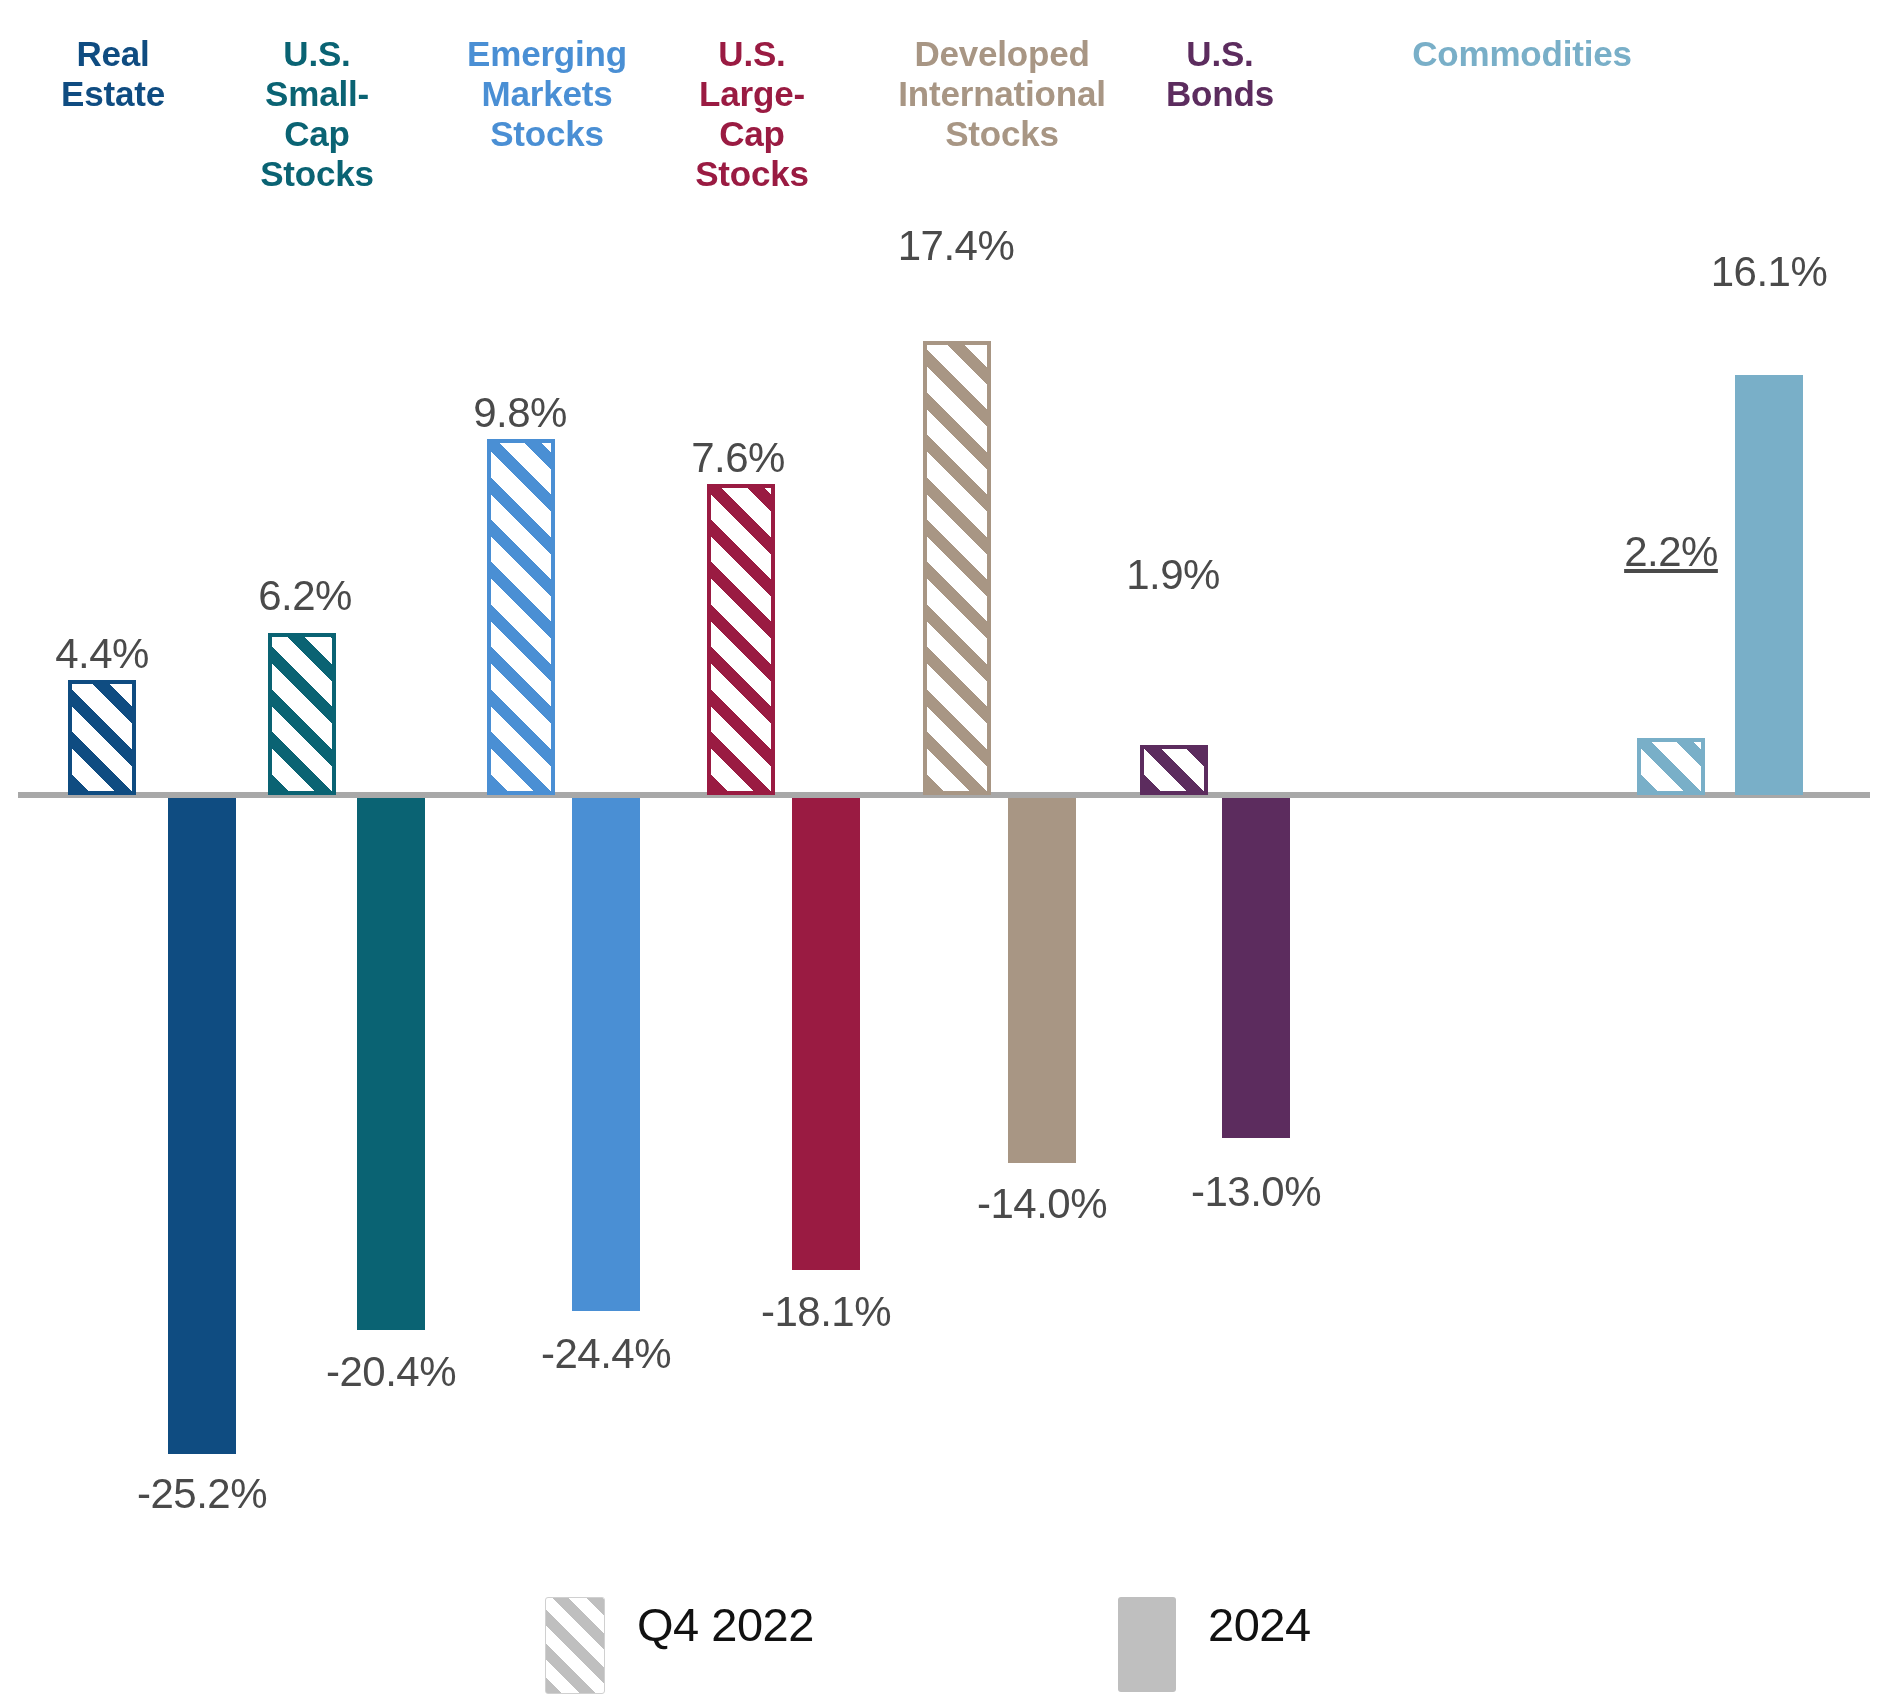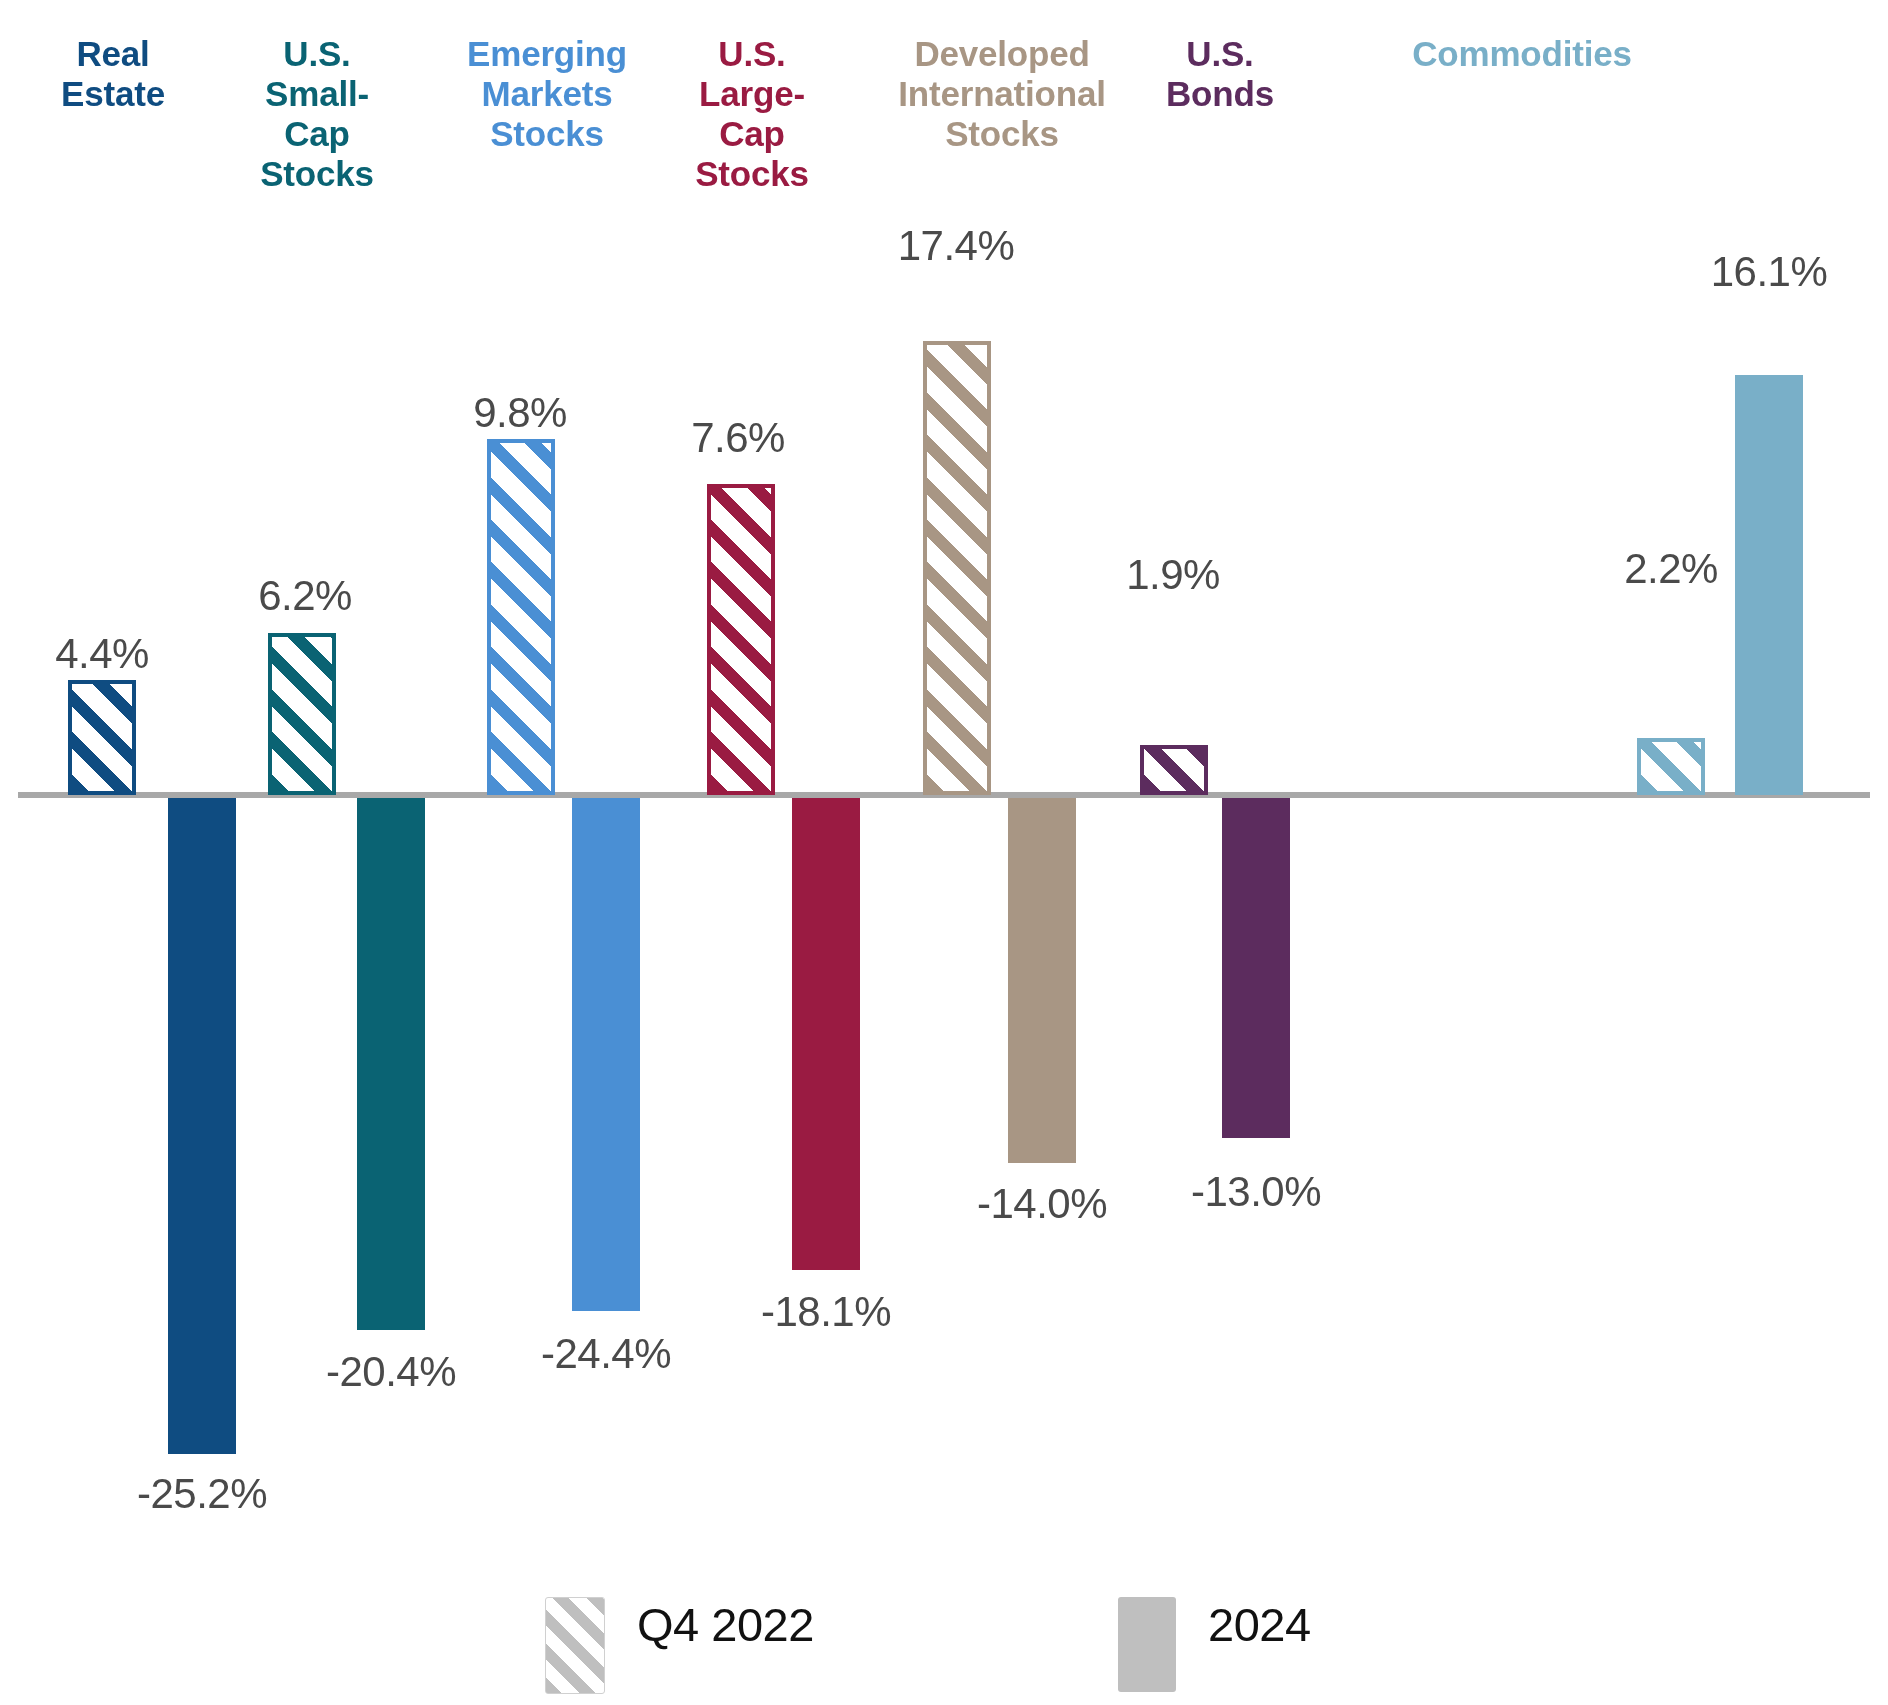--- a/index.html
+++ b/index.html
@@ -121,21 +121,21 @@
     <div class="val-label" style="left:271px;top:1348px;width:240px;">-20.4%</div>
 
     <div class="val-label" style="left:400px;top:389px;width:240px;">9.8%</div>
     <div class="bar hatch" style="left:487px;top:439px;width:68px;height:356px;
                 background-color:#ffffff;
                 background-image:repeating-linear-gradient(45deg,#4A8FD4 0px,#4A8FD4 12px,#ffffff 12px,#ffffff 30px);
                 border:4px solid #4A8FD4;"></div>
     <div class="bar solid" style="left:572px;top:798px;width:68px;height:513px;background:#4A8FD4;"></div>
     <div class="val-label" style="left:486px;top:1330px;width:240px;">-24.4%</div>
 
-    <div class="val-label" style="left:618px;top:414px;width:240px;">7.6%</div>
+    <div class="val-label" style="left:618px;top:434px;width:240px;">7.6%</div>
     <div class="bar hatch" style="left:707px;top:484px;width:68px;height:311px;
                 background-color:#ffffff;
                 background-image:repeating-linear-gradient(45deg,#9A1B42 0px,#9A1B42 12px,#ffffff 12px,#ffffff 30px);
                 border:4px solid #9A1B42;"></div>
     <div class="bar solid" style="left:792px;top:798px;width:68px;height:472px;background:#9A1B42;"></div>
     <div class="val-label" style="left:706px;top:1288px;width:240px;">-18.1%</div>
 
     <div class="val-label" style="left:836px;top:222px;width:240px;">17.4%</div>
     <div class="bar hatch" style="left:923px;top:341px;width:68px;height:454px;
                 background-color:#ffffff;
@@ -145,21 +145,21 @@
     <div class="val-label" style="left:922px;top:1180px;width:240px;">-14.0%</div>
 
     <div class="val-label" style="left:1053px;top:551px;width:240px;">1.9%</div>
     <div class="bar hatch" style="left:1140px;top:745px;width:68px;height:50px;
                 background-color:#ffffff;
                 background-image:repeating-linear-gradient(45deg,#5C2C5E 0px,#5C2C5E 12px,#ffffff 12px,#ffffff 30px);
                 border:4px solid #5C2C5E;"></div>
     <div class="bar solid" style="left:1222px;top:798px;width:68px;height:340px;background:#5C2C5E;"></div>
     <div class="val-label" style="left:1136px;top:1168px;width:240px;">-13.0%</div>
 
-    <div class="val-label" style="left:1551px;top:545px;width:240px;">2.2%</div>
+    <div class="val-label" style="left:1551px;top:528px;width:240px;text-decoration:underline;">2.2%</div>
     <div class="bar hatch" style="left:1637px;top:738px;width:68px;height:57px;
                 background-color:#ffffff;
                 background-image:repeating-linear-gradient(45deg,#79AFC8 0px,#79AFC8 12px,#ffffff 12px,#ffffff 30px);
                 border:4px solid #79AFC8;"></div>
     <div class="bar solid" style="left:1735px;top:375px;width:68px;height:420px;background:#79AFC8;"></div>
     <div class="val-label" style="left:1649px;top:248px;width:240px;">16.1%</div>
 
   </div>
 
   <div id="legend">

